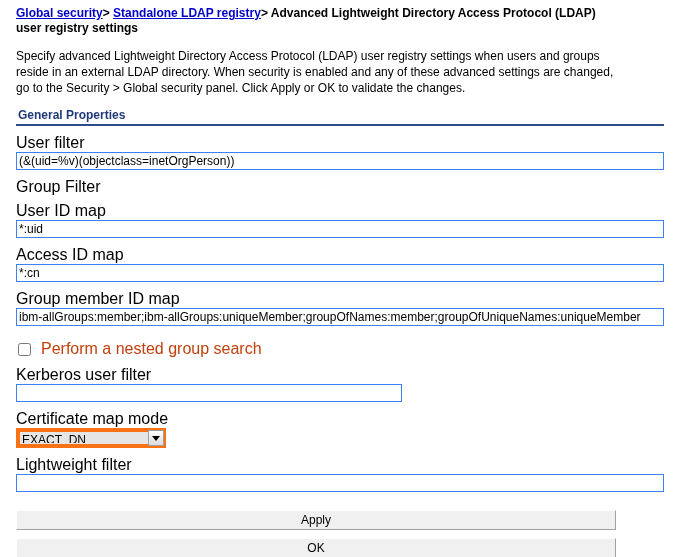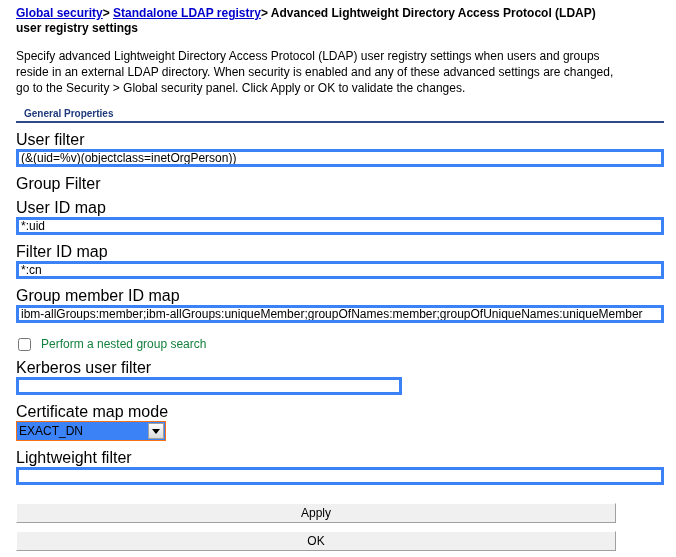--- a/index.html
+++ b/index.html
@@ -41,22 +41,22 @@
     font-weight: bold;
   }
   .description {
     margin: 12px 0 0 2px;
     font-size: 12px;
     line-height: 16px;
     color: #000000;
     max-width: 648px;
   }
   .section-title {
-    margin: 12px 0 0 10px;
-    font-size: 10px;
+    margin: 12px 0 0 4px;
+    font-size: 12px;
     font-weight: bold;
     color: #1f3a7a;
   }
   .section-rule {
     border: none;
     border-top: 2px solid #2e4a8a;
     margin: 2px 0 0 2px;
     width: 648px;
     height: 0;
   }
@@ -67,56 +67,56 @@
     display: block;
     font-size: 16px;
     line-height: 15px;
     margin-bottom: 2px;
     color: #000000;
   }
   input.text {
     font-family: "Liberation Sans", sans-serif;
     font-size: 12px;
     color: #000000;
-    border: 3px solid #3b82f6;
+    border: 1px solid #3b82f6;
     background: #ffffff;
     height: 18px;
     line-height: 18px;
     padding: 0 2px;
     box-sizing: border-box;
   }
   .w-wide { width: 648px; }
   .w-mid  { width: 386px; }
   .checkbox-row {
     margin: 14px 0 0 2px;
     display: flex;
     align-items: center;
   }
   .checkbox-row input[type="checkbox"] {
     width: 13px;
     height: 13px;
     margin: 0 10px 0 2px;
     border: 1px solid #999;
   }
   .checkbox-label {
-    font-size: 12px;
-    color: #15803d;
+    font-size: 16px;
+    color: #c2410c;
   }
   .select-wrap {
     position: relative;
     display: inline-block;
   }
   select.combo {
     font-family: "Liberation Sans", sans-serif;
     font-size: 12px;
     color: #000;
     width: 150px;
     height: 20px;
-    border: 1px solid #f97316;
-    background: #3b82f6;
+    border: 4px solid #f97316;
+    background: #e5e5e5;
     padding: 1px 2px;
     box-sizing: border-box;
     -webkit-appearance: none;
     appearance: none;
   }
   .select-arrow {
     position: absolute;
     top: 2px;
     right: 2px;
     width: 16px;
@@ -175,21 +175,21 @@
   <div class="field">
     <label class="field-label">Group Filter</label>
   </div>
 
   <div class="field">
     <label class="field-label">User ID map</label>
     <input class="text w-wide" type="text" value="*:uid" style="">
   </div>
 
   <div class="field">
-    <label class="field-label">Filter ID map</label>
+    <label class="field-label">Access ID map</label>
     <input class="text w-wide" type="text" value="*:cn" style="">
   </div>
 
   <div class="field">
     <label class="field-label">Group member ID map</label>
     <input class="text w-wide" type="text" value="ibm-allGroups:member;ibm-allGroups:uniqueMember;groupOfNames:member;groupOfUniqueNames:uniqueMember" style="">
   </div>
 
   <div class="checkbox-row">
     <input type="checkbox" style="">

